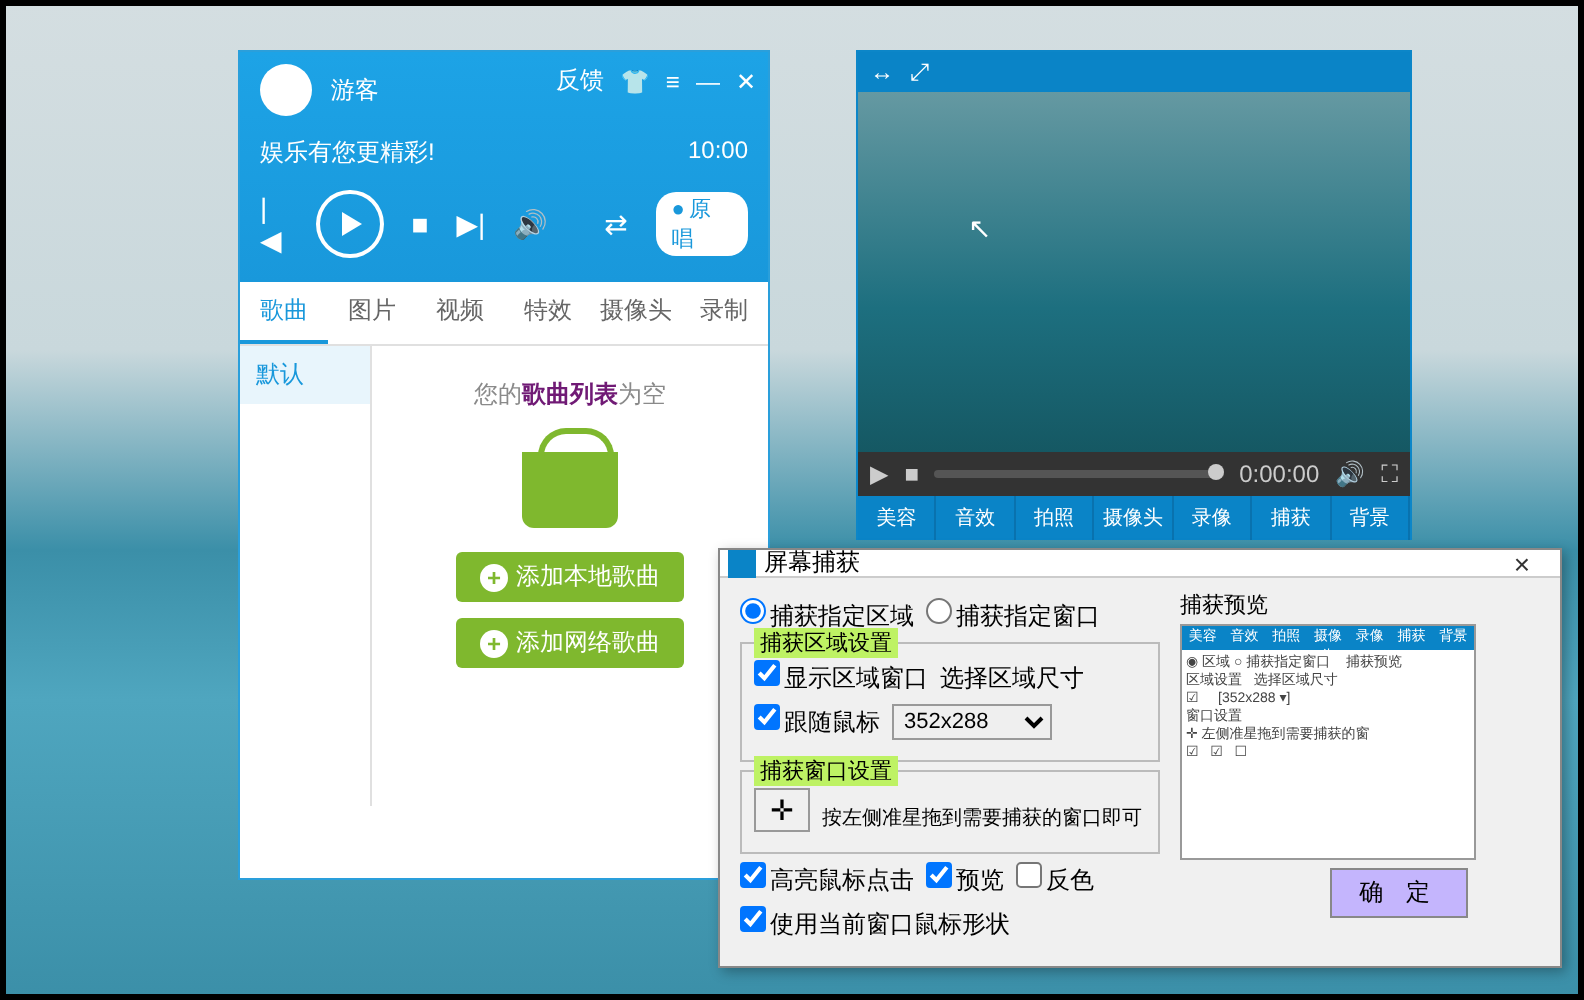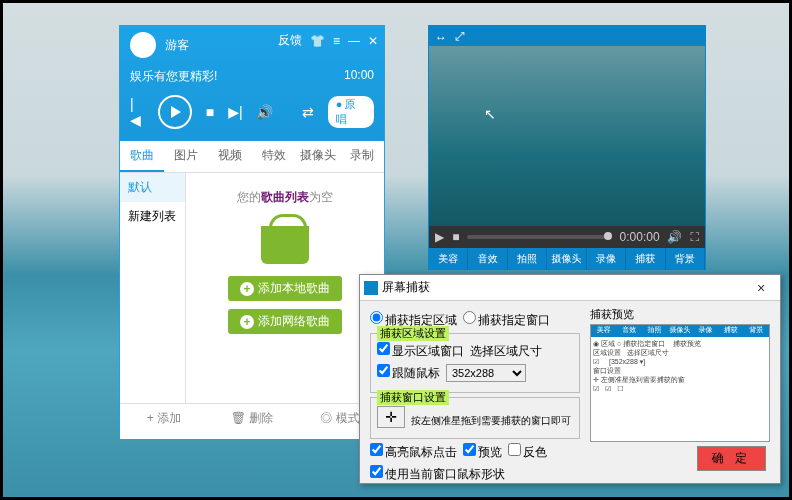--- a/index.html
+++ b/index.html
@@ -44,36 +44,36 @@
 .vp-bar{background:#0a84c7;height:20px;display:flex;align-items:center;padding:0 6px;gap:8px;color:#fff;font-size:11px}
 .vp-vid{height:180px;background:linear-gradient(180deg,#6599a2 0%,#1d6f7f 60%,#155863 100%);position:relative}
 .vp-cursor{position:absolute;left:55px;top:60px;color:#fff;font-size:14px}
 .vp-ctrl{background:#333;height:22px;display:flex;align-items:center;padding:0 6px;gap:8px;color:#ccc;font-size:10px}
 .vp-track{flex:1;height:4px;background:#555;border-radius:2px;position:relative}
 .vp-track::after{content:"";position:absolute;right:0;top:-3px;width:8px;height:8px;background:#ccc;border-radius:50%}
 .vp-tabs{background:#0a84c7;height:22px;display:flex}
 .vp-t{flex:1;text-align:center;color:#fff;font-size:10px;padding-top:4px;cursor:pointer;border-right:1px solid #0972ae}
 
 .dlg{position:absolute;left:356px;top:271px;width:422px;height:210px;background:#f0f0f0;border:1px solid #888;box-shadow:2px 2px 6px rgba(0,0,0,.3)}
-.dlg-title{background:#fff;border-bottom:1px solid #ccc;height:26px;display:flex;align-items:center;padding:0 4px;font-size:12px}
+.dlg-title{background:#fff;border-bottom:1px solid #ccc;height:14px;display:flex;align-items:center;padding:0 4px;font-size:12px}
 .dlg-title-ic{width:14px;height:14px;background:#0a84c7;margin-right:4px}
 .dlg-close{margin-left:auto;width:30px;text-align:center;cursor:pointer;font-size:14px;color:#333}
 .dlg-body{padding:6px 10px;display:flex;gap:10px}
 .dlg-left{width:210px}
-.dlg-right{width:180px}
+.dlg-right{width:148px}
 .dlg-row{margin:4px 0;font-size:11px;display:flex;align-items:flex-end;gap:6px}
 .dlg-grp{border:1px solid #bbb;padding:4px 6px 6px;margin:4px 0;position:relative}
 .dlg-grp-t{position:absolute;top:-8px;left:6px;background:#bef264;padding:0 3px;font-size:11px}
 .dlg-sel{font-size:11px;border:1px solid #999;padding:1px;width:80px}
 .dlg-cross{width:28px;height:22px;border:1px solid #999;display:inline-flex;align-items:center;justify-content:center;font-size:14px}
 .dlg-prev{border:1px solid #999;background:#fff;height:118px;position:relative;overflow:hidden}
 .dlg-prev-bar{background:#0a84c7;height:12px;display:flex}
 .dlg-prev-bar span{flex:1;font-size:7px;color:#fff;text-align:center}
 .dlg-prev-body{font-size:7px;padding:2px;color:#444;line-height:1.3}
-.dlg-btn{border:1px solid #888;background:#ef4444;padding:3px 14px;font-size:12px;float:right;margin:4px 4px 0 0;cursor:pointer;letter-spacing:4px}
+.dlg-btn{border:1px solid #888;background:#c4b5fd;padding:3px 14px;font-size:12px;float:right;margin:4px 4px 0 0;cursor:pointer;letter-spacing:4px}
 input[type=checkbox],input[type=radio]{margin-right:2px}
 </style>
 </head>
 <body>
 
 <div class="mp">
   <div class="mp-top">
     <span class="mp-avatar"></span>
     <span class="mp-user">游客</span>
     <div class="mp-topicons">
@@ -102,35 +102,29 @@
     <div class="mp-tab active">歌曲</div>
     <div class="mp-tab">图片</div>
     <div class="mp-tab">视频</div>
     <div class="mp-tab">特效</div>
     <div class="mp-tab">摄像头</div>
     <div class="mp-tab">录制</div>
   </div>
   <div class="mp-body">
     <div class="mp-side">
       <div class="mp-side-item sel">默认</div>
-      <div class="mp-side-item">新建列表</div>
     </div>
     <div class="mp-main">
       <div class="mp-empty">
         <span>您的</span><b>歌曲列表</b><span>为空</span>
       </div>
       <div class="mp-basket"></div>
       <div class="mp-btn">添加本地歌曲</div><br>
       <div class="mp-btn">添加网络歌曲</div>
     </div>
-  </div>
-  <div class="mp-foot">
-    <span>+ 添加</span>
-    <span>🗑 <span>删除</span></span>
-    <span>◎ <span>模式</span></span>
   </div>
 </div>
 
 <div class="vp">
   <div class="vp-bar">
     <span>↔</span>
     <span>⤢</span>
   </div>
   <div class="vp-vid">
     <span class="vp-cursor">↖</span>

